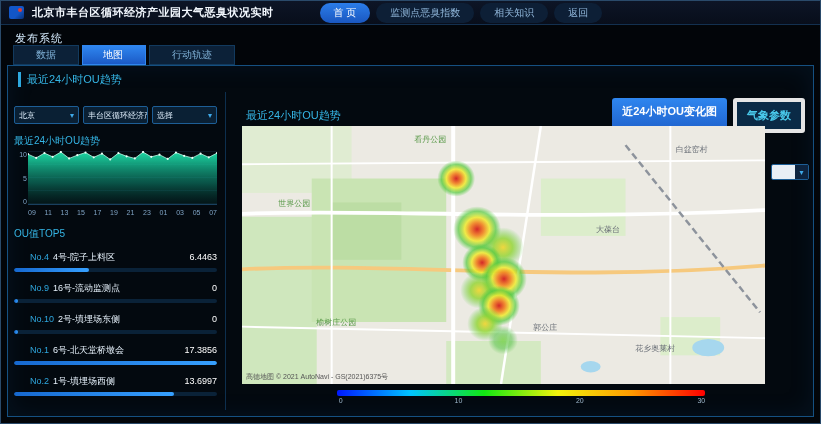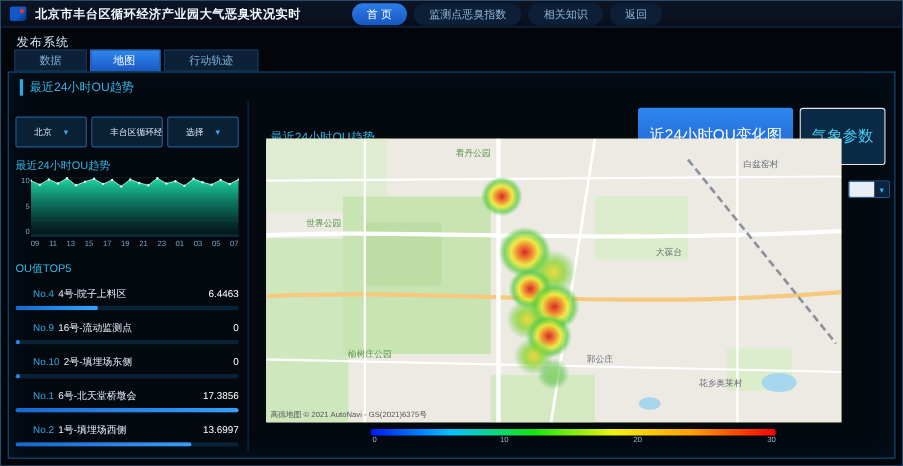--- a/index.html
+++ b/index.html
@@ -38,22 +38,22 @@
     position:absolute; left:6px; right:6px; top:64px; bottom:6px;
     border:1px solid #155081; background:#03090f;
     box-shadow:inset 0 0 24px rgba(20,80,140,.14);
   }
   .section-title { position:absolute; top:6px; left:10px; font-size:11px; color:#35b5e5;
     border-left:3px solid #2ea9df; padding-left:6px; }
   
   .left-panel { position:absolute; left:6px; top:26px; bottom:6px; width:212px;
     border-right:1px solid #0d2f4e; padding-right:8px; }
   .selects { display:flex; gap:4px; margin-top:14px; }
-  .select { flex:1; height:28px; background:#0a2034; border:1px solid #1d5e96; border-radius:2px;
-    display:flex; align-items:center; justify-content:space-between; padding:0 16px;
+  .select { flex:1; height:18px; background:#0a2034; border:1px solid #1d5e96; border-radius:2px;
+    display:flex; align-items:center; justify-content:space-between; padding:0 4px;
     font-size:8px; color:#dfeefc; cursor:pointer; overflow:hidden; white-space:nowrap; }
   .caret { color:#3fa9e8; font-size:8px; margin-left:2px; }
   .chart-title { font-size:10px; color:#35b5e5; margin:10px 0 3px; }
   .chart-block { position:relative; height:76px; }
   .y-ticks { position:absolute; left:0; top:0; bottom:22px; width:13px;
     display:flex; flex-direction:column; justify-content:space-between;
     font-size:7px; color:#7fa3c4; text-align:right; }
   .plot { position:absolute; left:14px; right:0; top:0; height:54px;
     background:repeating-linear-gradient(to bottom, rgba(60,120,180,.14) 0 1px, transparent 1px 13px);
     border-bottom:1px solid #19405f; }
@@ -67,25 +67,25 @@
   .top5-name { color:#e6f1fb; flex:1; white-space:nowrap; overflow:hidden; }
   .top5-value { color:#ffffff; margin-left:4px; flex:0 0 auto; }
   .top5-track { margin-top:4px; height:4px; background:#0a2238; border-radius:2px; overflow:hidden; }
   .top5-fill { height:100%; width:0; border-radius:2px;
     background:linear-gradient(90deg,#1668cf,#36a0ff); }
   
   .right-panel { position:absolute; left:224px; right:0; top:26px; bottom:6px; }
   .rp-header { display:flex; align-items:center; padding:6px 8px 0 14px; }
   .rp-title { font-size:11px; color:#35b5e5; }
   .rp-buttons { margin-left:auto; display:flex; gap:6px; }
-  .btn { font-size:14px; padding:16px 10px; border-radius:3px; cursor:pointer; white-space:nowrap; }
+  .btn { font-size:11px; padding:6px 10px; border-radius:3px; cursor:pointer; white-space:nowrap;font-weight:bold; }
   .btn.primary { background:linear-gradient(#2f86ef,#1d5fca); color:#fff; }
-  .btn.ghost { background:#0a2a46; color:#49c8ea; border:1px solid #e5e5e5; }
+  .btn.ghost { background:#0a2a46; color:#49c8ea; border:4px solid #e5e5e5; }
   .map-wrap { position:absolute; left:10px; right:48px; top:34px; bottom:26px;
-    background:#fef9c3; overflow:hidden; cursor:grab;text-align:right; }
+    background:#ffffff; overflow:hidden; cursor:grab;text-align:right; }
   .map-wrap svg { position:absolute; inset:0; width:100%; height:100%; }
   .map-label { position:absolute; font-size:8px; color:#6b7078; white-space:nowrap; transform:translate(-50%,-50%); }
   .map-label.park { color:#5a9a4a; }
   .map-attr { position:absolute; left:4px; bottom:2px; font-size:7px; color:#555; }
   .side-select { position:absolute; right:4px; top:72px; width:38px; height:16px;
     display:flex; border:1px solid #1d5e96; border-radius:2px; overflow:hidden; cursor:pointer; }
   .side-select .val { flex:1; background:#e8eef5; font-size:8px; color:#23324a; padding:2px 3px; }
   .side-select .dd { width:13px; background:#0d2440; color:#3fa9e8; font-size:8px;
     display:flex; align-items:center; justify-content:center; }
   .legend { position:absolute; left:105px; width:368px; bottom:4px; height:16px; }

